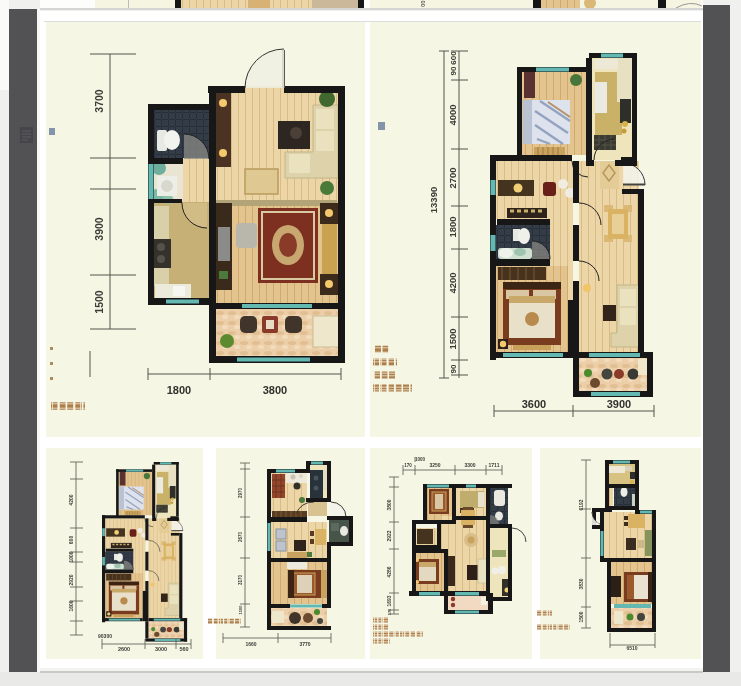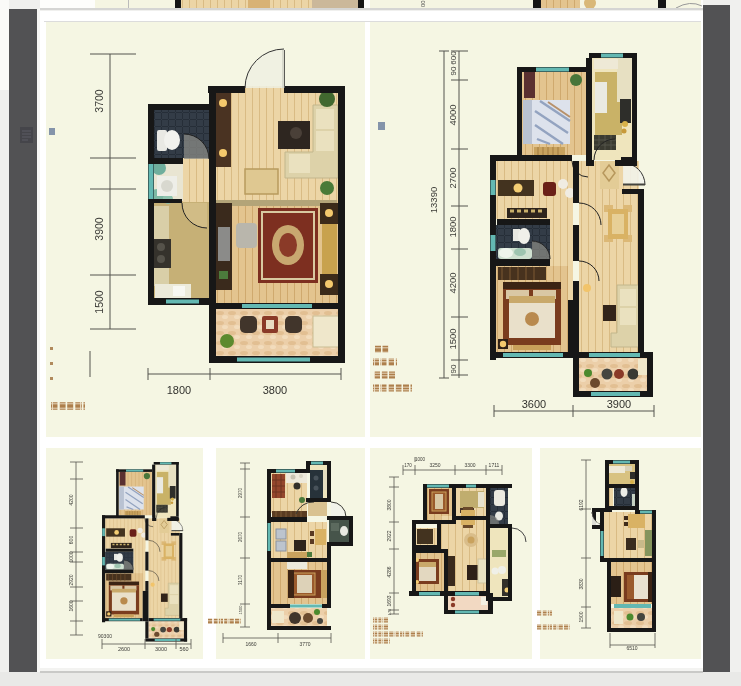--- a/index.html
+++ b/index.html
@@ -1,17 +1,17 @@
 <!DOCTYPE html>
 <html><head>
 <meta charset="utf-8">
 <style>
 html,body{margin:0;padding:0;}
 body{width:741px;height:686px;background:#f0f0ee;font-family:"Liberation Sans",sans-serif;overflow:hidden;}
-#stage{position:relative;width:741px;height:550px;}
+#stage{position:relative;width:741px;height:550px;font-weight:bold;}
 svg{position:absolute;left:0;top:0;}
 </style>
 </head>
 <body>
 <div id="stage">
 <svg width="741" height="686" viewBox="0 0 741 686">
 <defs>
 
 <pattern id="woodL" width="7" height="7" patternUnits="userSpaceOnUse">
 <rect width="7" height="7" fill="#ecd5a6"></rect>

